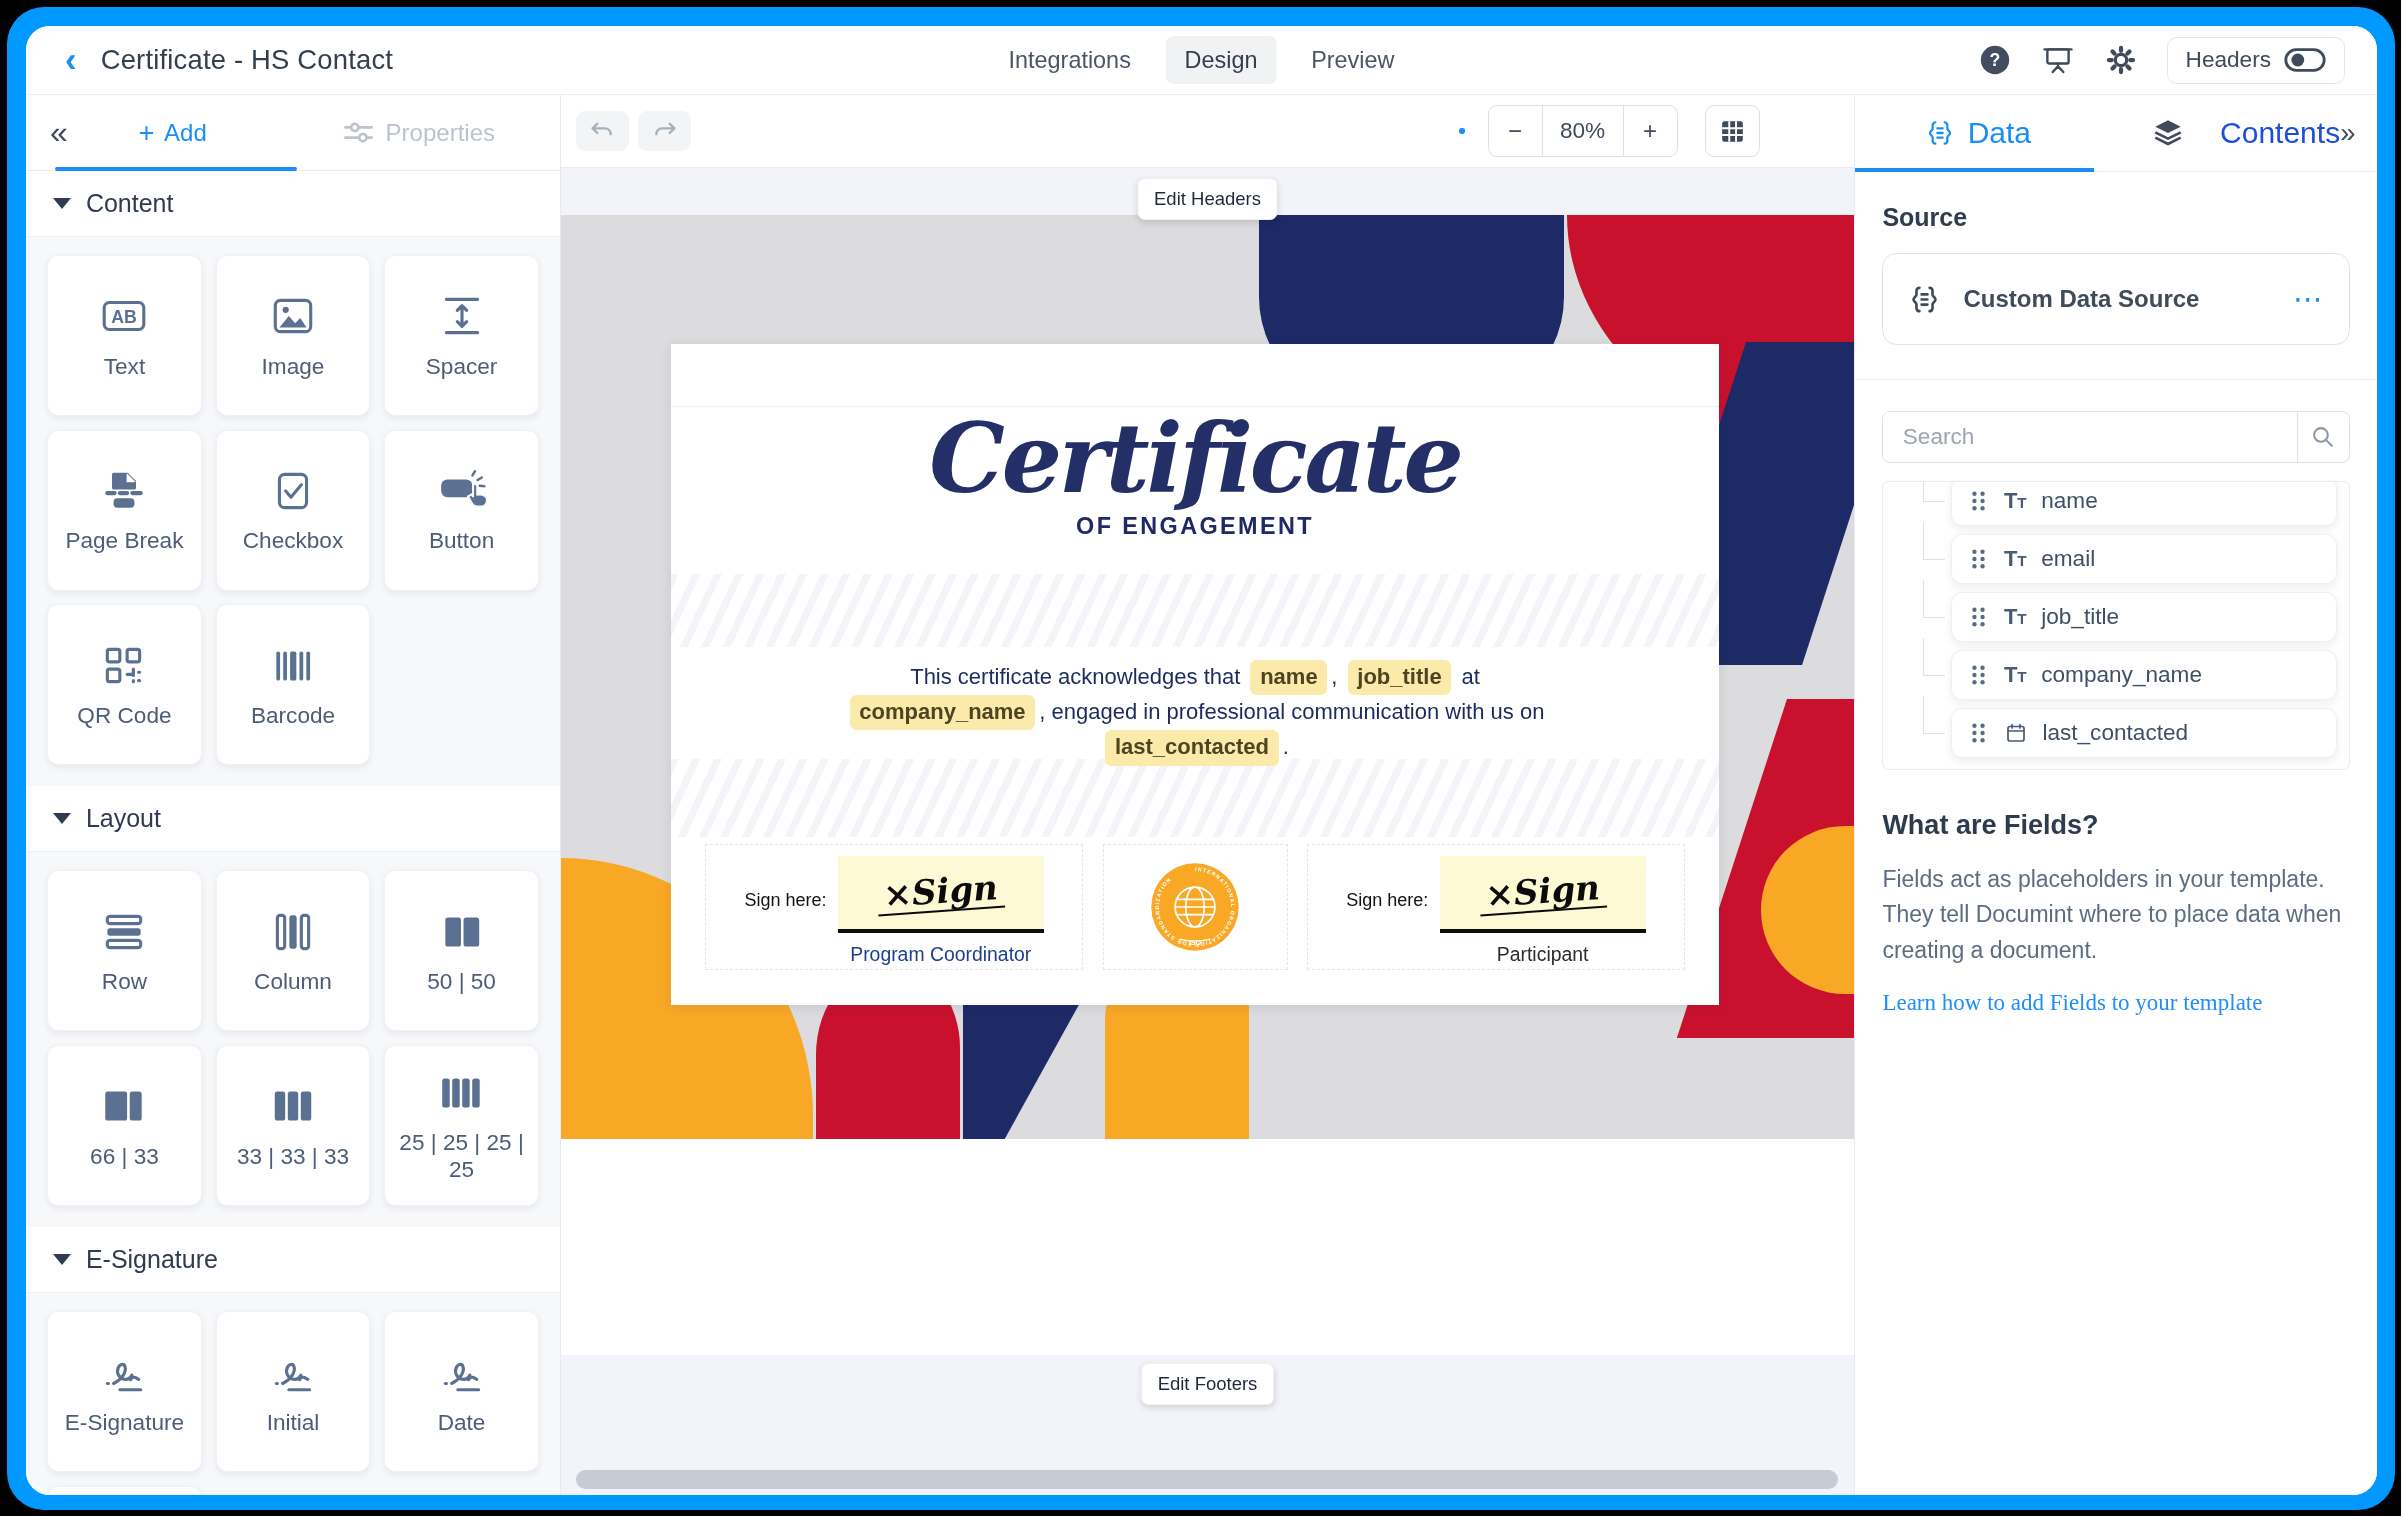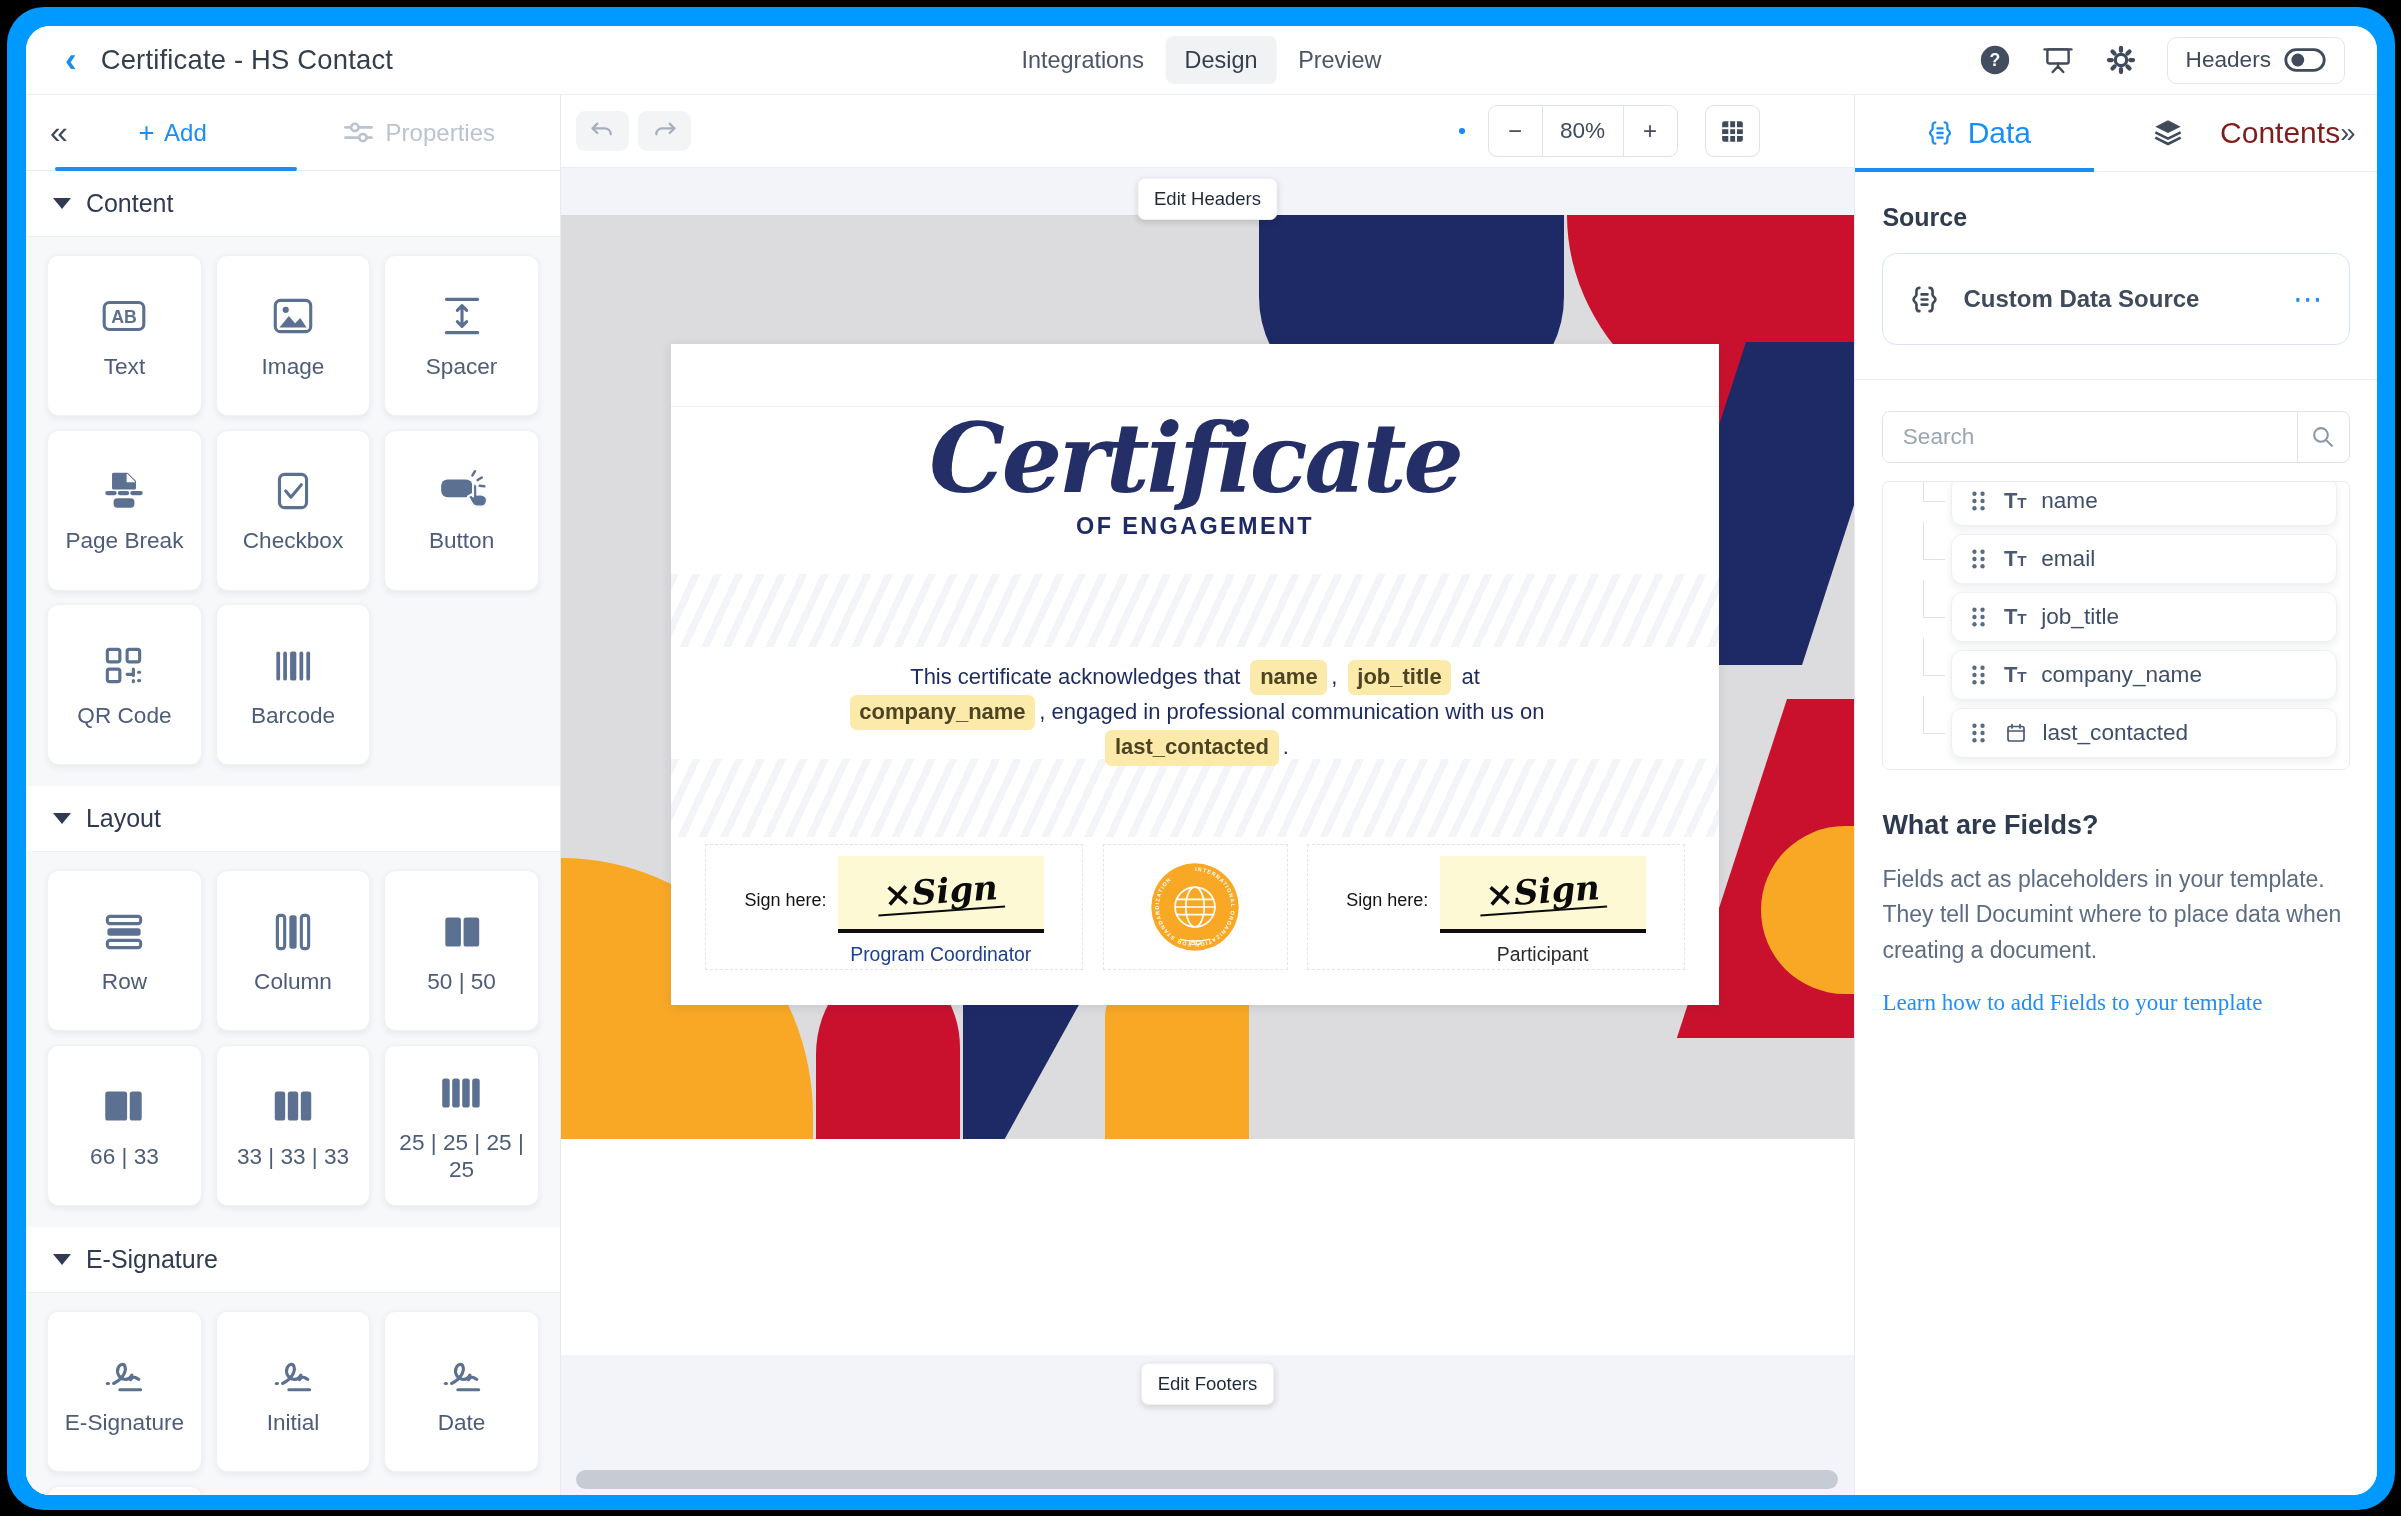--- a/index.html
+++ b/index.html
@@ -5,21 +5,21 @@
   html,body{margin:0;padding:0;width:2401px;height:1517px;background:#000;font-family:"Liberation Sans","DejaVu Sans",sans-serif;-webkit-font-smoothing:antialiased;}
   *{box-sizing:border-box;}
   .frame{position:absolute;inset:6.5px;background:#0099ff;border-radius:37px;}
   .app{position:absolute;left:26px;top:26px;right:24px;bottom:21px;background:#fff;border-radius:24px;overflow:hidden;display:flex;flex-direction:column;}
 
   
   .hdr{height:69px;flex:0 0 69px;display:flex;align-items:center;position:relative;border-bottom:0.8px solid #eceef2;background:#fff;z-index:20;}
   .hdr-left{display:flex;align-items:center;gap:24px;padding-left:39px;}
   .back{font-size:35px;color:#1a8df7;line-height:1;transform:translateY(-2.4px);cursor:pointer;font-weight:bold;}
   .title{font-size:27.4px;color:#333e4f;font-weight:500;letter-spacing:0.2px;}
-  .hdr-tabs{position:absolute;left:50%;top:50%;transform:translate(-50%,-50%);display:flex;gap:2px;align-items:flex-start;}
+  .hdr-tabs{position:absolute;left:50%;top:50%;transform:translate(-50%,-50%);display:flex;gap:15px;align-items:flex-start;}
   .htab{font-size:23.4px;color:#4b5565;padding:10.5px 19.4px;border-radius:8px;}
   .htab.active{background:#f1f2f4;color:#333e4f;}
   .hdr-right{margin-left:auto;display:flex;align-items:center;gap:29px;padding-right:32px;}
   .hicon{width:34px;height:34px;display:flex;align-items:center;justify-content:center;}
   .status-pill{display:flex;align-items:center;gap:13px;border:1.2px solid #e2e6ec;border-radius:9.7px;height:47px;padding:0 18px;font-size:22.6px;color:#3f4a5a;}
 
   
   .main{flex:1;display:flex;min-height:0;}
 
   
@@ -89,21 +89,21 @@
   .script{font-family:"DejaVu Serif",serif;font-style:italic;font-weight:700;font-size:34px;color:#0b0b0b;transform:rotate(-4deg);border-bottom:2.4px solid #0b0b0b;padding:0 6.5px 1.6px;line-height:1;}
   .sigrole{margin-top:9.7px;font-size:19.4px;}
   .role-l{color:#1c3f8f;}
   .role-r{color:#2b2b2b;}
 
   
   .rp{width:523px;flex:0 0 523px;border-left:0.8px solid #e8eaef;background:#fff;display:flex;flex-direction:column;overflow:hidden;padding:0 27.4px;}
   .rp-tabs{height:77px;flex:0 0 77px;display:flex;align-items:center;position:relative;border-bottom:0.8px solid #e9ecf0;margin:0 -27.4px;padding:0 27.4px;}
   .rp-tab{display:flex;align-items:center;gap:11.3px;font-size:30px;font-weight:500;}
   .rp-tab.data{color:#1a8df7;margin-left:42px;}
-  .rp-tab.contents{color:#7f1d1d;margin-left:121px;gap:36px;}
+  .rp-tab.contents{color:#1d4ed8;margin-left:121px;gap:36px;}
   .rp-expand{margin-left:auto;font-size:27.4px;color:#3f4a5a;cursor:pointer;}
   .data-underline{position:absolute;left:0;bottom:-0.8px;width:239px;height:4px;background:#1a8df7;}
   .src-h{margin-top:31px;font-size:25px;font-weight:700;color:#2f3b4e;}
   .src-card{margin-top:21px;height:92px;border:1.2px solid #d7e4f6;border-radius:14.5px;display:flex;align-items:center;gap:21px;padding:0 24px;cursor:pointer;background:#fff;}
   .src-name{font-size:24px;font-weight:600;color:#3f4a5a;}
   .src-menu{margin-left:auto;color:#1a8df7;font-size:29px;letter-spacing:2.4px;cursor:pointer;}
   .rp-div{margin:34px -27.4px 0;border-top:0.8px solid #e9ecf0;}
   .search{margin-top:31px;height:52px;border:1.2px solid #dfe3e8;border-radius:8px;display:flex;overflow:hidden;background:#fff;}
   .search input{flex:1;border:none;outline:none;font-size:22.6px;color:#3f4a5a;padding:0 19.4px;font-family:inherit;}
   .search input::placeholder{color:#9aa5b1;}

